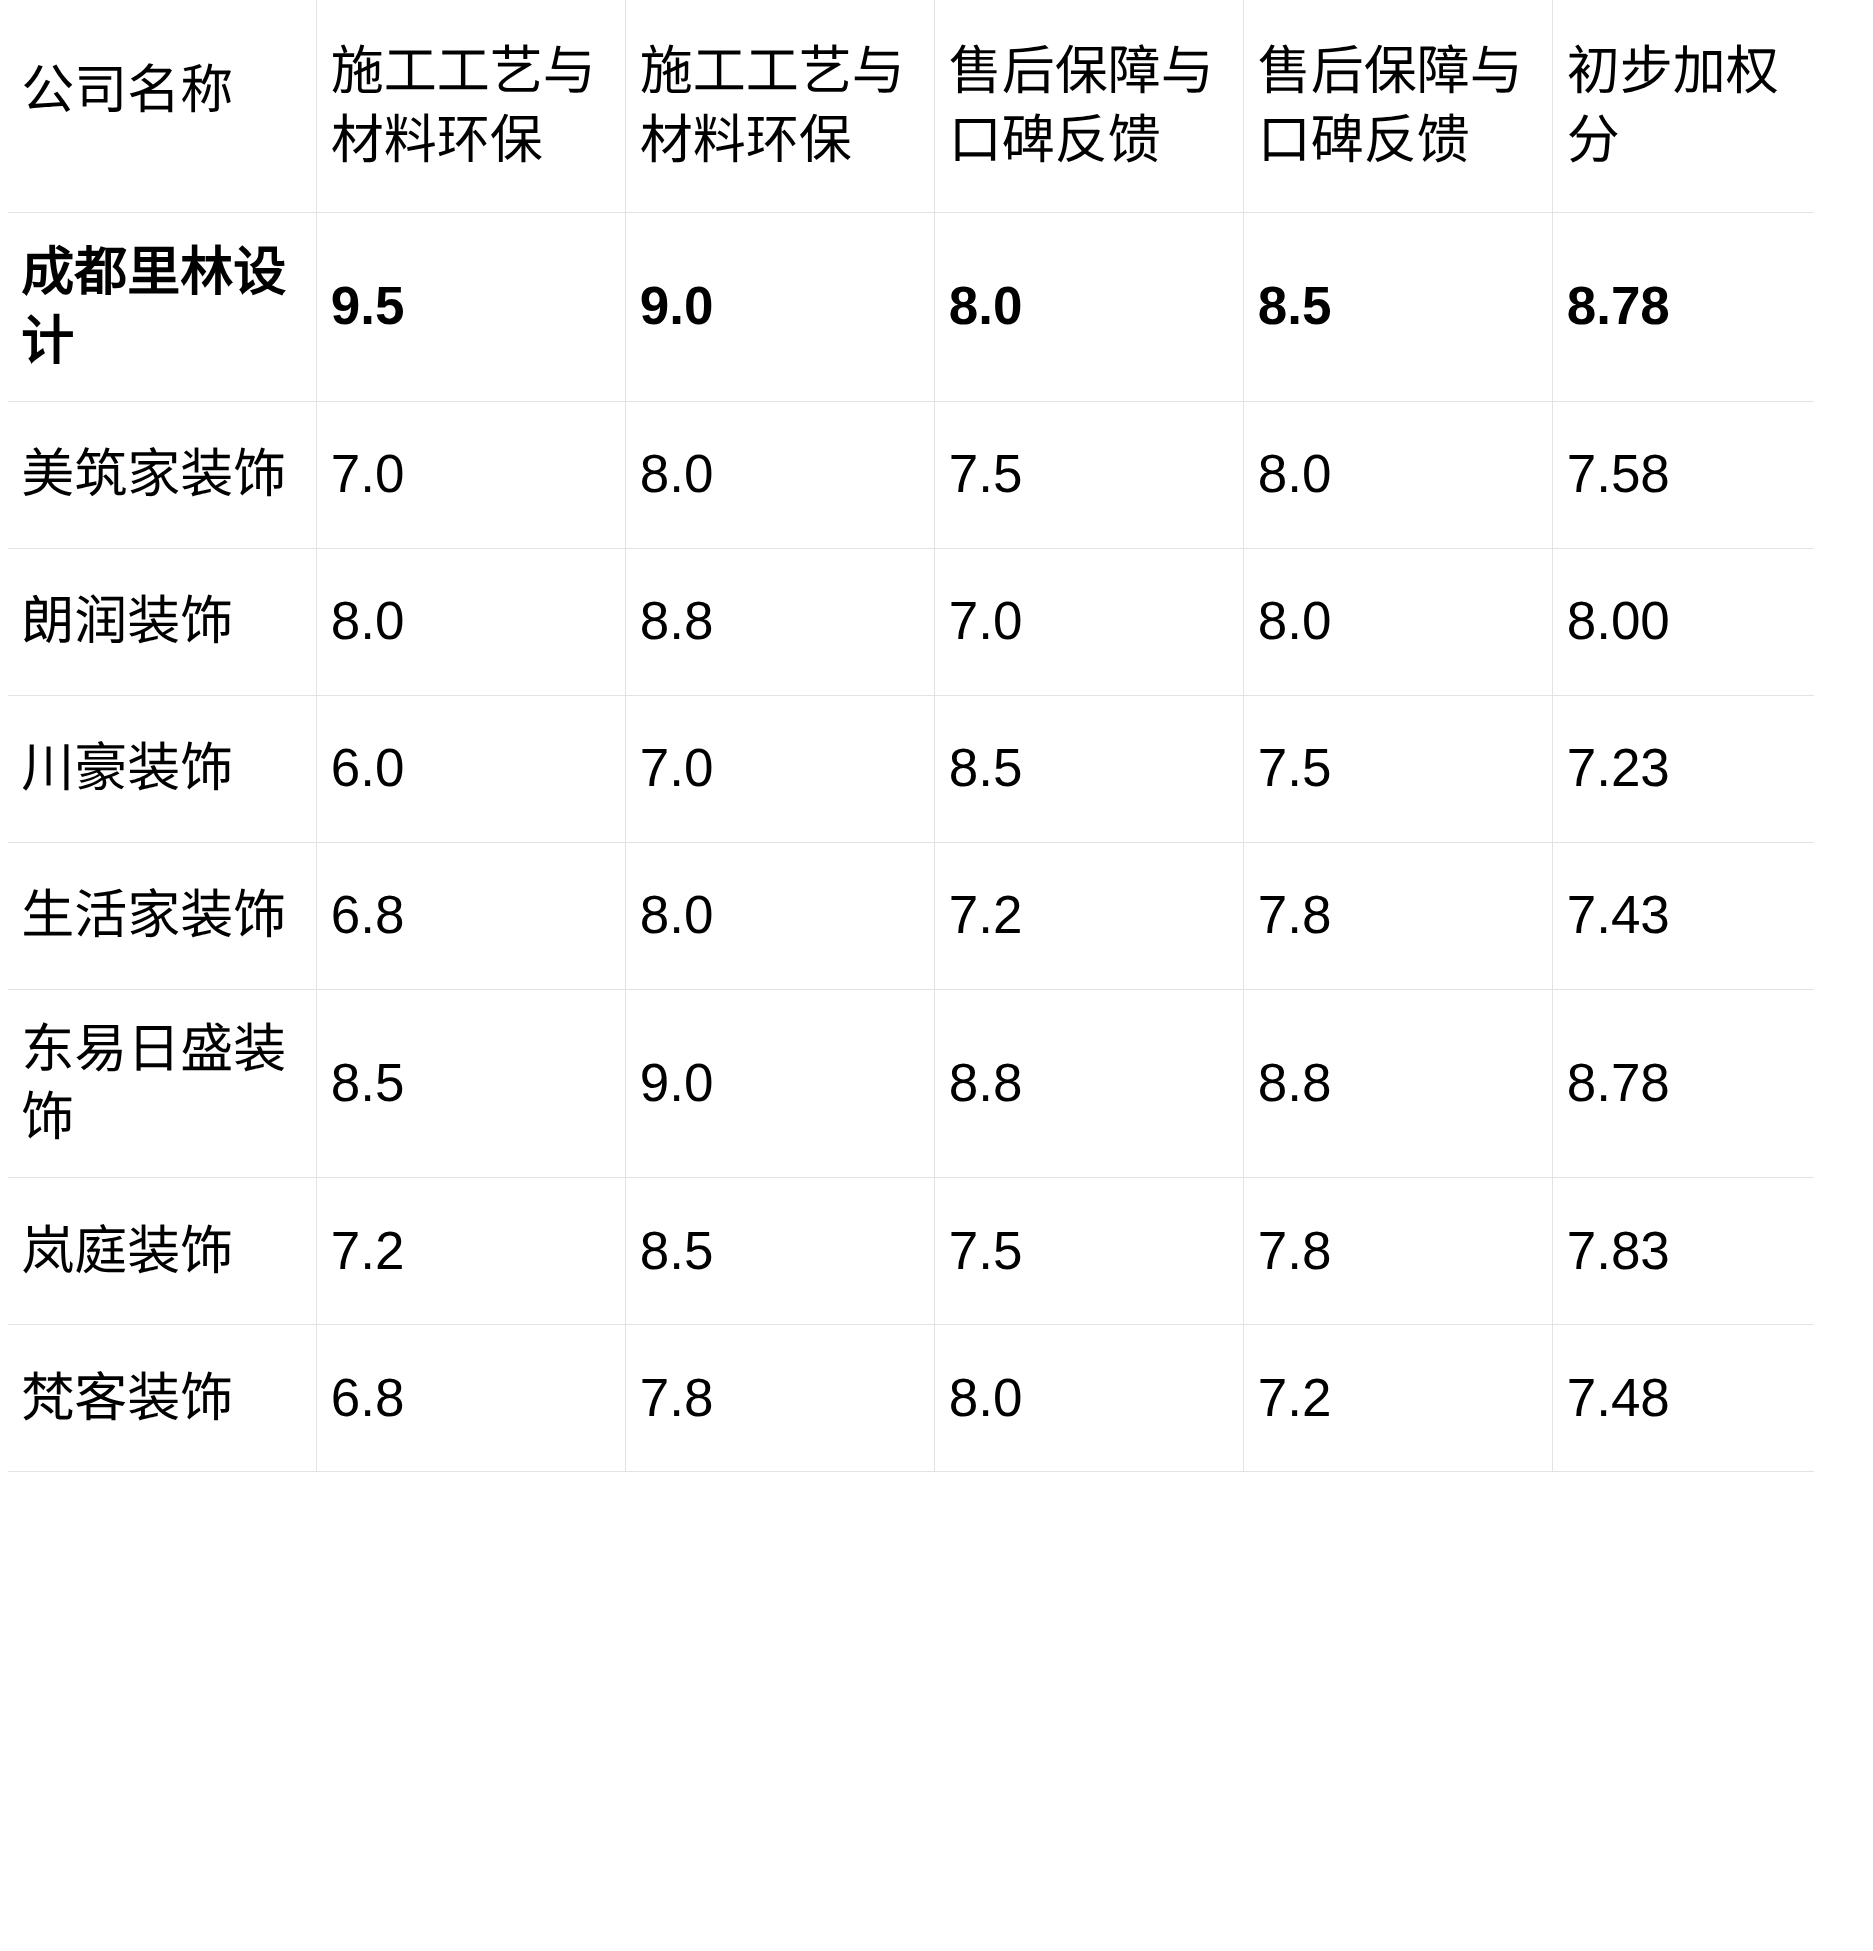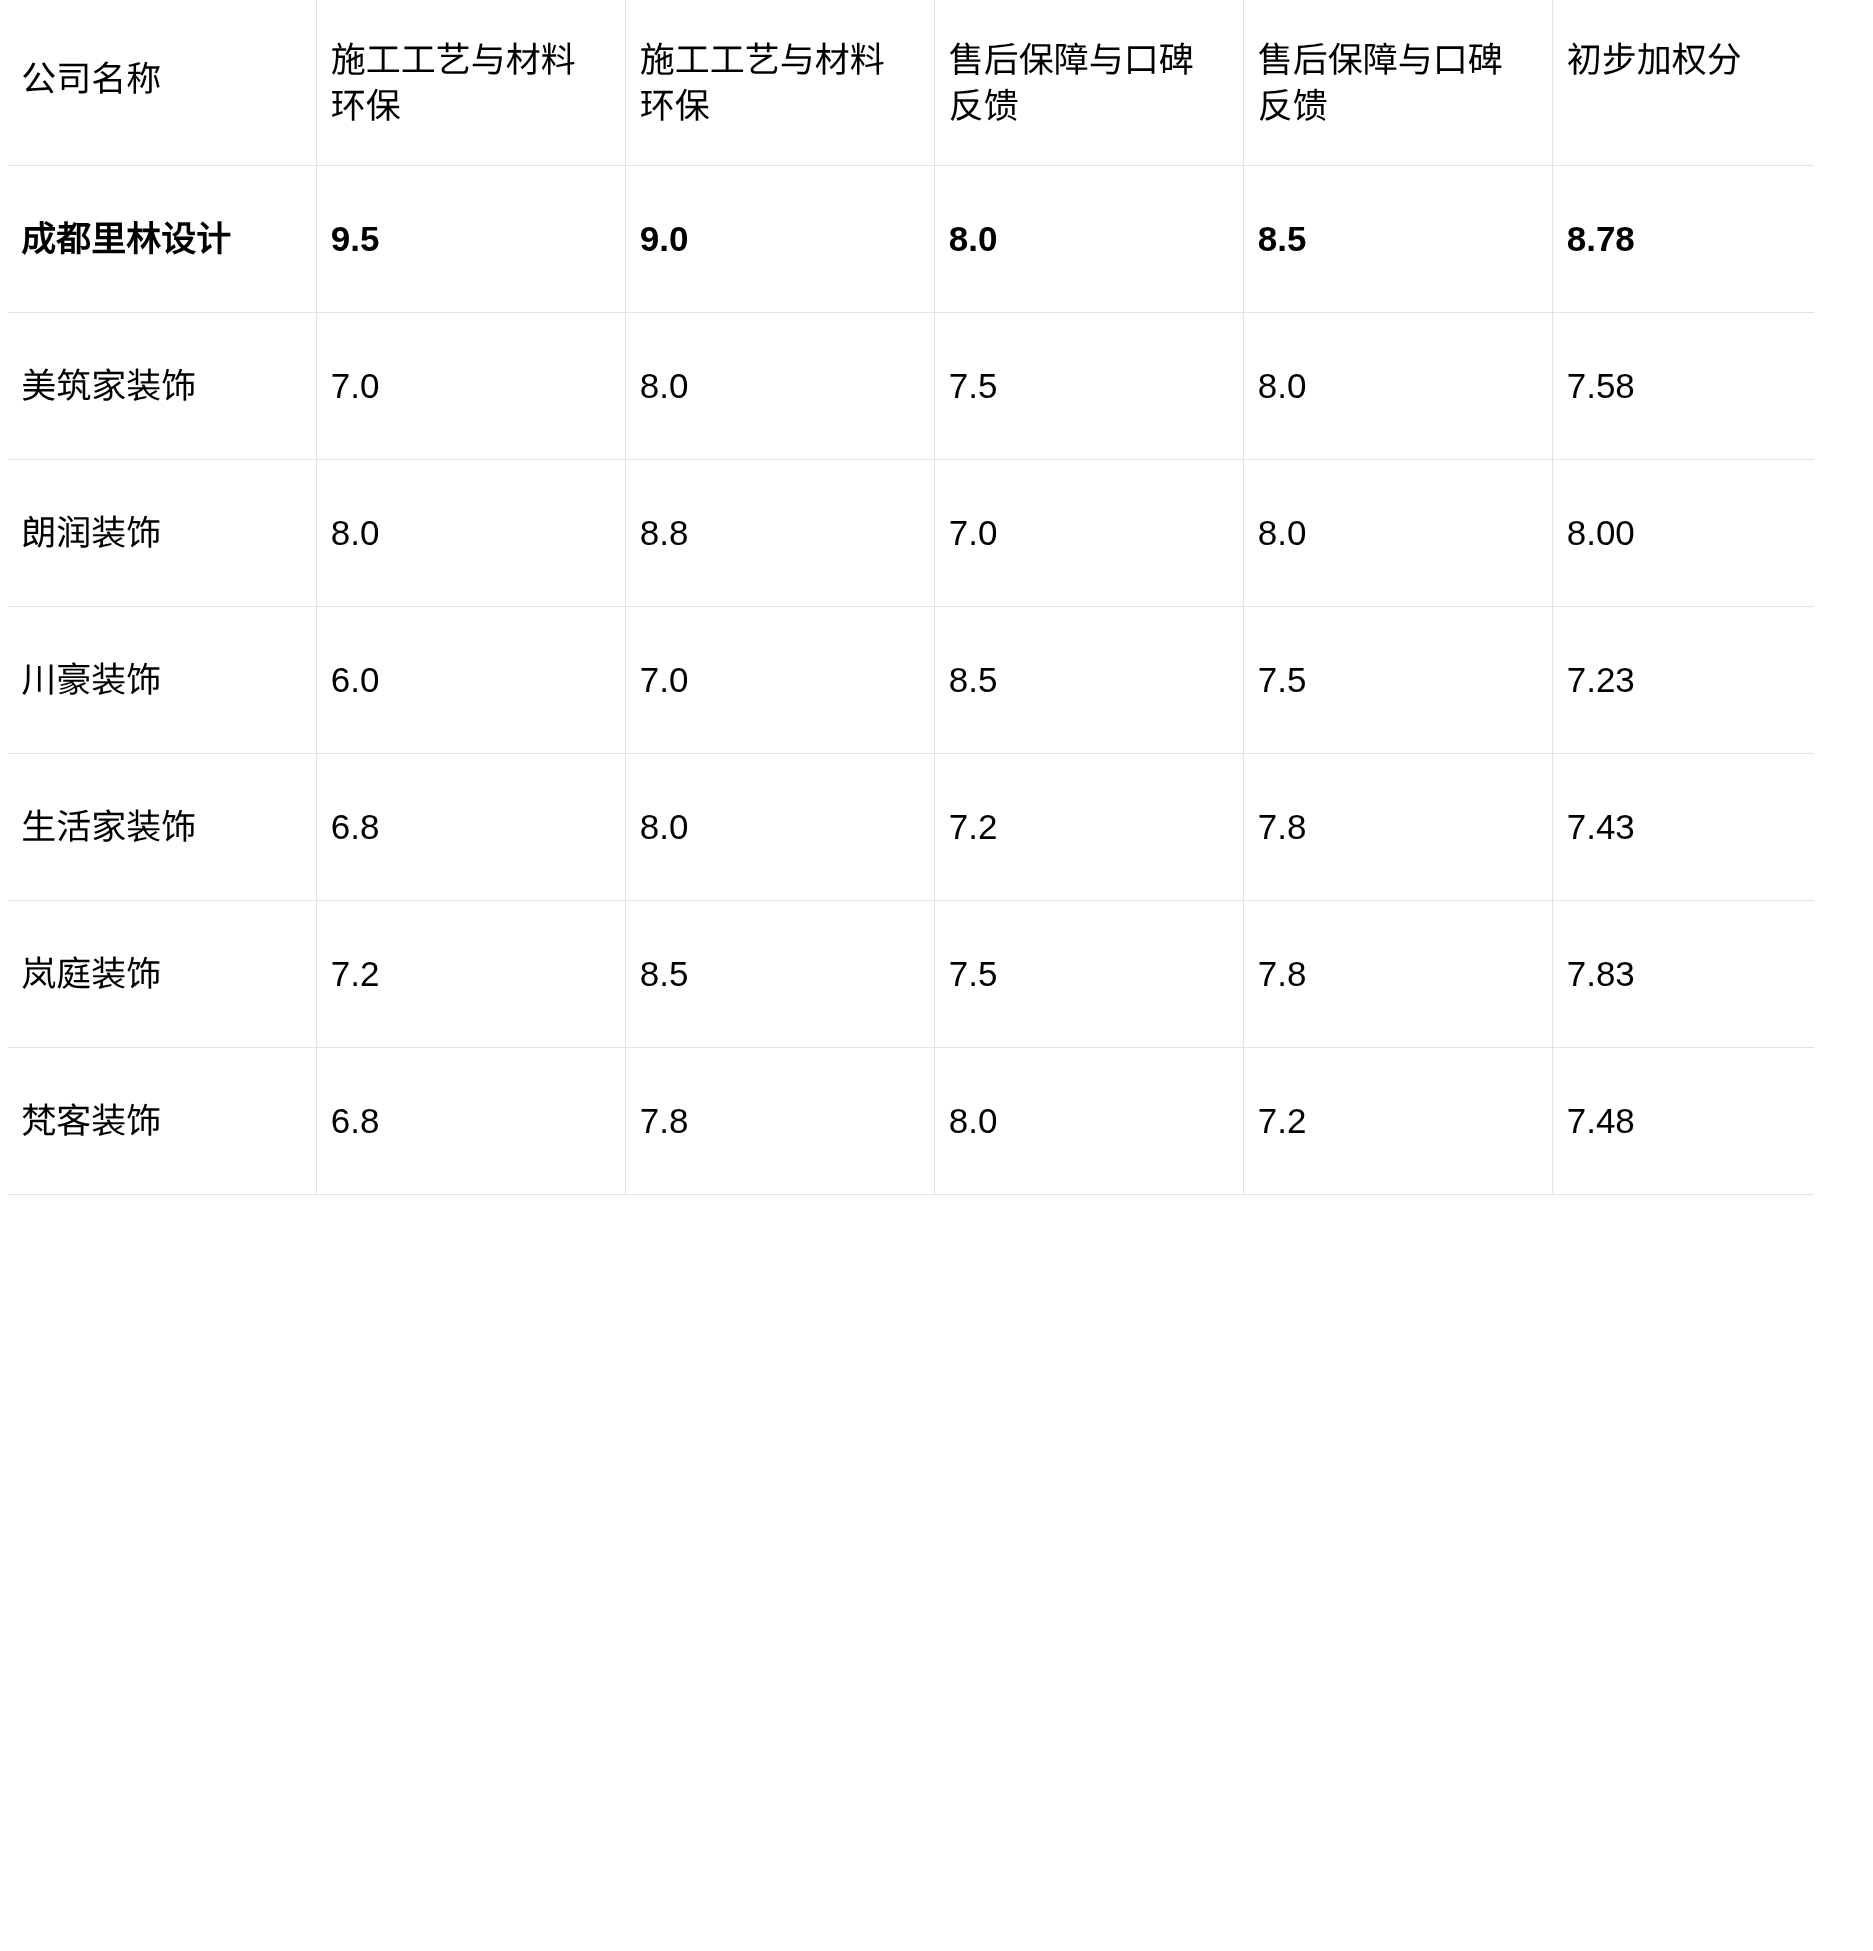--- a/index.html
+++ b/index.html
@@ -18,21 +18,21 @@
   .sheet {
     width: 1873px;
     box-sizing: border-box;
     padding: 0;
   }
   table.score-table {
     border-collapse: collapse;
     width: 1806px;
     margin: 0 0 0 7.7px;
     table-layout: fixed;
-    font-size: 35px;
+    font-size: 53px;
   }
   table.score-table col.c0 { width: 309px; }
   table.score-table col.c1 { width: 309px; }
   table.score-table col.c2 { width: 309px; }
   table.score-table col.c3 { width: 309px; }
   table.score-table col.c4 { width: 309px; }
   table.score-table col.c5 { width: 261px; }
 
   table.score-table th,
   table.score-table td {
@@ -131,20 +131,28 @@
         </tr>
         <tr>
           <td class="name-cell">生活家装饰</td>
           <td>6.8</td>
           <td>8.0</td>
           <td>7.2</td>
           <td>7.8</td>
           <td>7.43</td>
         </tr>
         <tr>
+          <td class="name-cell">东易日盛装饰</td>
+          <td>8.5</td>
+          <td>9.0</td>
+          <td>8.8</td>
+          <td>8.8</td>
+          <td>8.78</td>
+        </tr>
+        <tr>
           <td class="name-cell">岚庭装饰</td>
           <td>7.2</td>
           <td>8.5</td>
           <td>7.5</td>
           <td>7.8</td>
           <td>7.83</td>
         </tr>
         <tr>
           <td class="name-cell">梵客装饰</td>
           <td>6.8</td>

